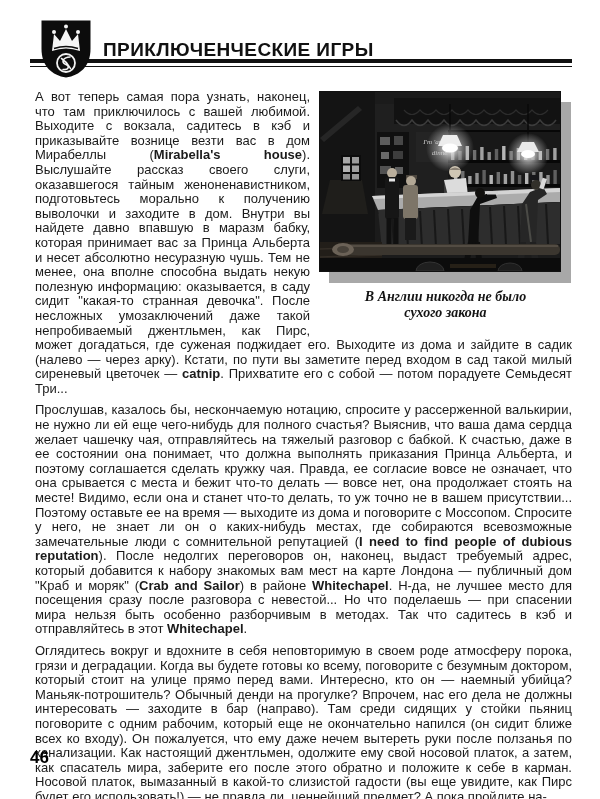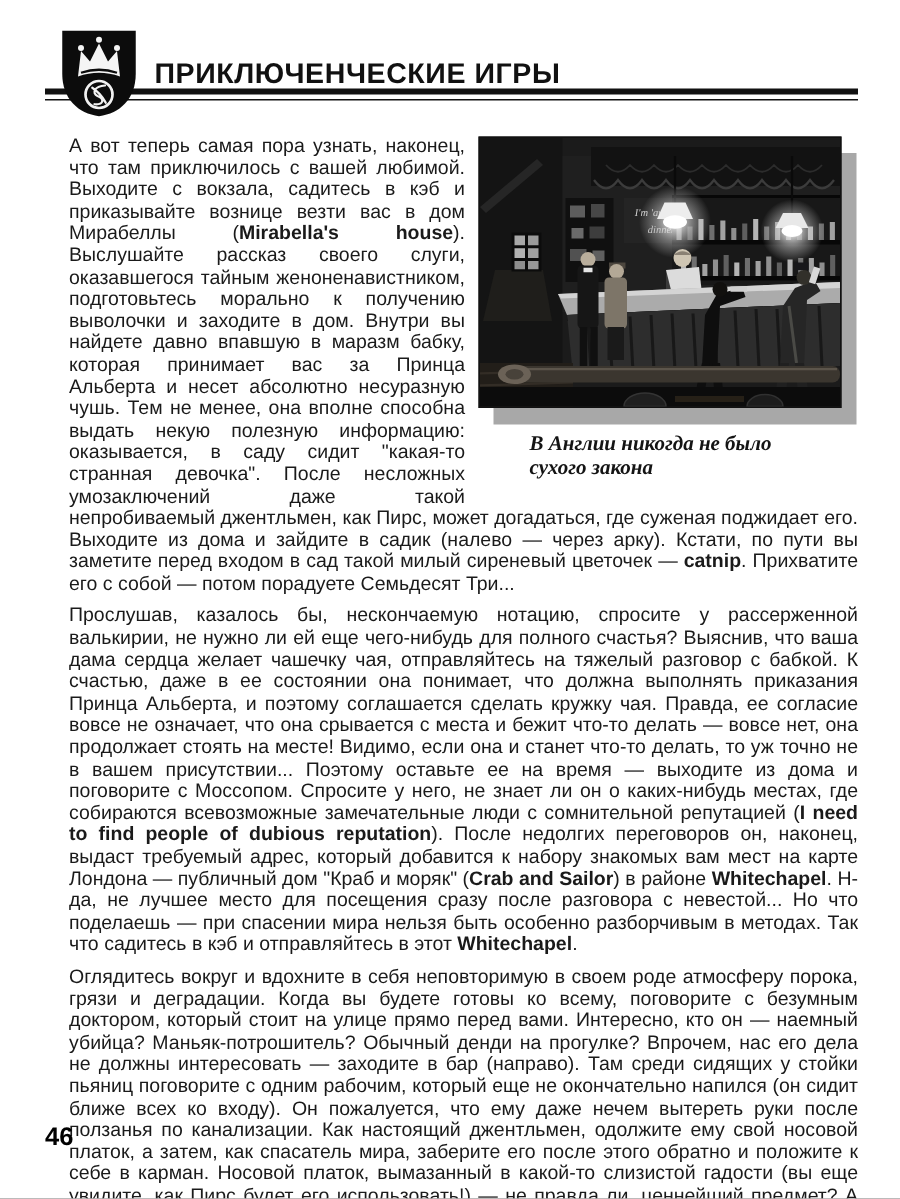--- a/index.html
+++ b/index.html
@@ -20,36 +20,37 @@
   .rule-thin{margin-top:3px;height:1.5px;background:#111;}
   .crest{position:absolute;left:10px;top:19px;width:52px;height:60px;z-index:2;}
   .title{
     position:absolute;left:73px;top:39px;margin:0;
     font-size:19px;font-weight:bold;letter-spacing:.4px;
     font-family:"Liberation Sans",sans-serif;color:#111;
   }
   
   .body{position:relative;}
   .para{
-    margin:0 0 7px 16px;
+    margin:0 0 7px 5px;
     font-size:13px;line-height:14.6px;
     text-align:justify;
   }
   .para b{font-weight:bold;}
   
   .fig{float:right;width:253px;margin:1px 0 10px 9px;}
   .shot{
     width:240px;height:179px;
     border:1px solid #111;
     background:#1b1b1b;
     box-shadow:10px 11px 0 #a8a8a8;
   }
   .shot svg{display:block;width:240px;height:179px;}
   .cap{
     width:185px;margin:17px auto 0 auto;
+    text-align:center;
     font-family:"Liberation Serif",serif;
     font-style:italic;font-weight:bold;
     font-size:14px;line-height:16px;color:#141414;
   }
   
   .pagenum{
     position:absolute;left:30px;top:748px;
     font-size:17px;font-weight:bold;color:#000000;
   }
 </style>

